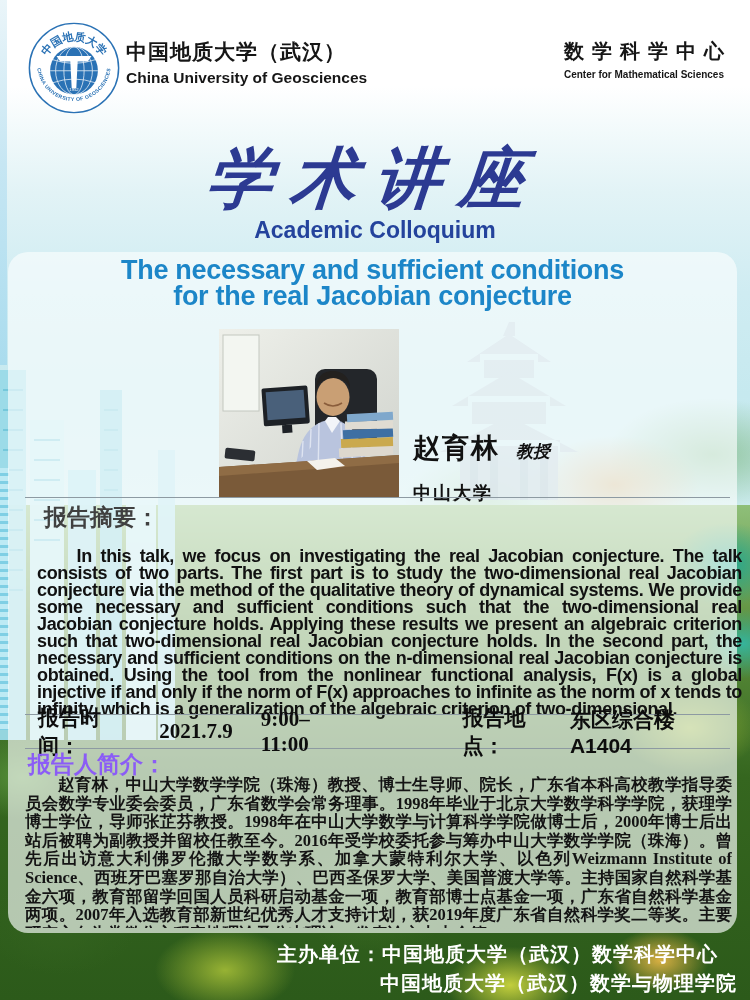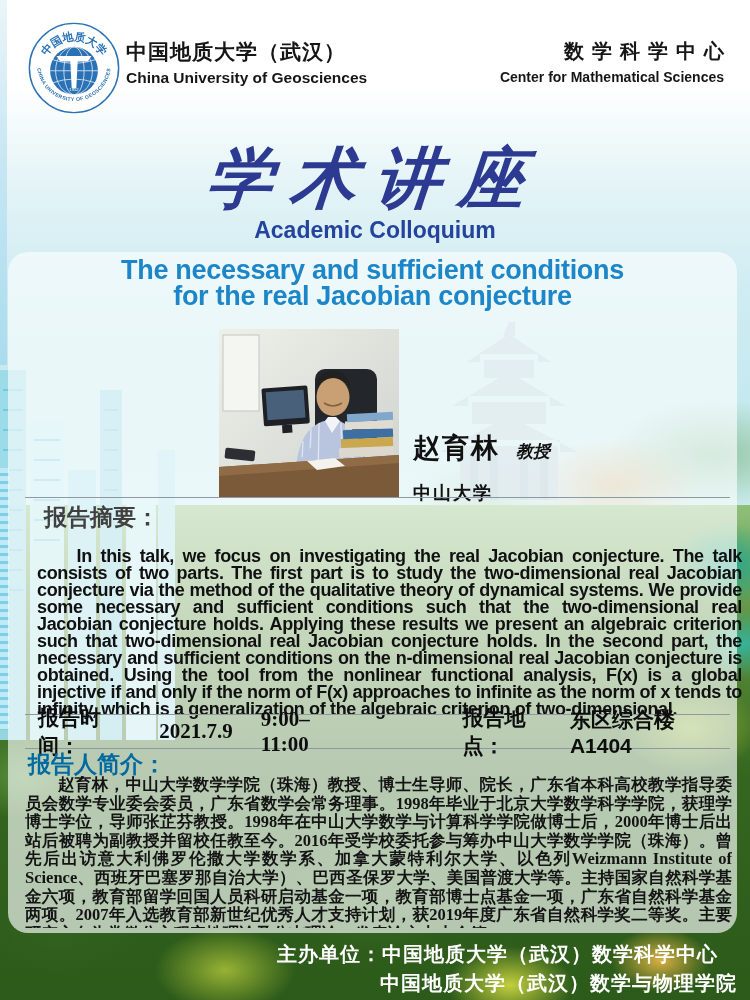--- a/index.html
+++ b/index.html
@@ -41,21 +41,21 @@
     background:repeating-linear-gradient(180deg,#bdeaf4 0 5px,#7fcfe4 5px 8px);
   }
   
   .header{position:absolute;left:0;top:0;width:750px;height:100px;z-index:6;}
   .logo{position:absolute;left:28px;top:22px;width:92px;height:92px;}
   .org-left{position:absolute;left:126px;top:38px;text-align:left;color:#161616;}
   .org-left .cn{font-size:21px;font-weight:bold;letter-spacing:1px;}
   .org-left .en{font-size:15.5px;font-weight:bold;margin-top:3px;}
   .org-right{position:absolute;right:26px;top:38px;text-align:right;color:#161616;}
   .org-right .cn{font-size:20px;font-weight:bold;letter-spacing:8px;margin-right:-8px;text-align:right;}
-  .org-right .en{font-size:14px;font-weight:bold;margin-top:4px;margin-left:21px;}
+  .org-right .en{font-size:10px;font-weight:bold;margin-top:4px;margin-left:21px;}
   
   .series-title{
     position:absolute;left:0;top:100px;width:750px;z-index:6;text-align:center;
     font-size:27px;font-weight:bold;color:#0d0d0d;letter-spacing:.5px;
   }
   .calligraphy{
     position:absolute;left:0;top:134px;width:750px;z-index:6;text-align:center;
     font-family:"DejaVu Serif","Liberation Serif",serif;font-style:italic;font-weight:bold;
     font-size:66px;color:#2c3a92;letter-spacing:18px;transform:skewX(-5deg);
   }
@@ -89,21 +89,21 @@
     border-top:1.5px solid #8d9aa2;border-bottom:1.5px solid #8d9aa2;
     display:flex;align-items:center;color:#0d0d0d;font-weight:bold;
   }
   .schedule .lbl{font-size:21px;}
   .schedule .val{font-size:21px;font-family:"Liberation Serif",serif;}
   .s-time-label{margin-left:13px;}
   .s-date{margin-left:24px;}
   .s-time{margin-left:28px;}
   .s-venue-label{margin-left:112px;}
   .s-venue{margin-left:10px;}
-  .bio-heading{position:absolute;left:20px;top:497px;font-size:23px;font-weight:bold;color:#0369a1;}
+  .bio-heading{position:absolute;left:20px;top:497px;font-size:23px;font-weight:bold;color:#8b5cf6;}
   .bio-body{
     position:absolute;left:17px;top:524px;width:707px;height:152px;overflow:hidden;
     font-family:"Liberation Serif",serif;font-size:16.5px;line-height:18.6px;font-weight:bold;
     color:#141414;text-align:justify;text-indent:2em;margin:0;
   }
   
   .footer{position:absolute;left:0;top:936px;width:750px;height:64px;z-index:6;
     color:#ffffff;font-family:"Liberation Serif",serif;font-weight:bold;}
   .footer .l1{position:absolute;right:32px;top:5px;font-size:20px;letter-spacing:1px;}
   .footer .l2{position:absolute;right:13px;top:34px;font-size:20px;letter-spacing:1px;}

